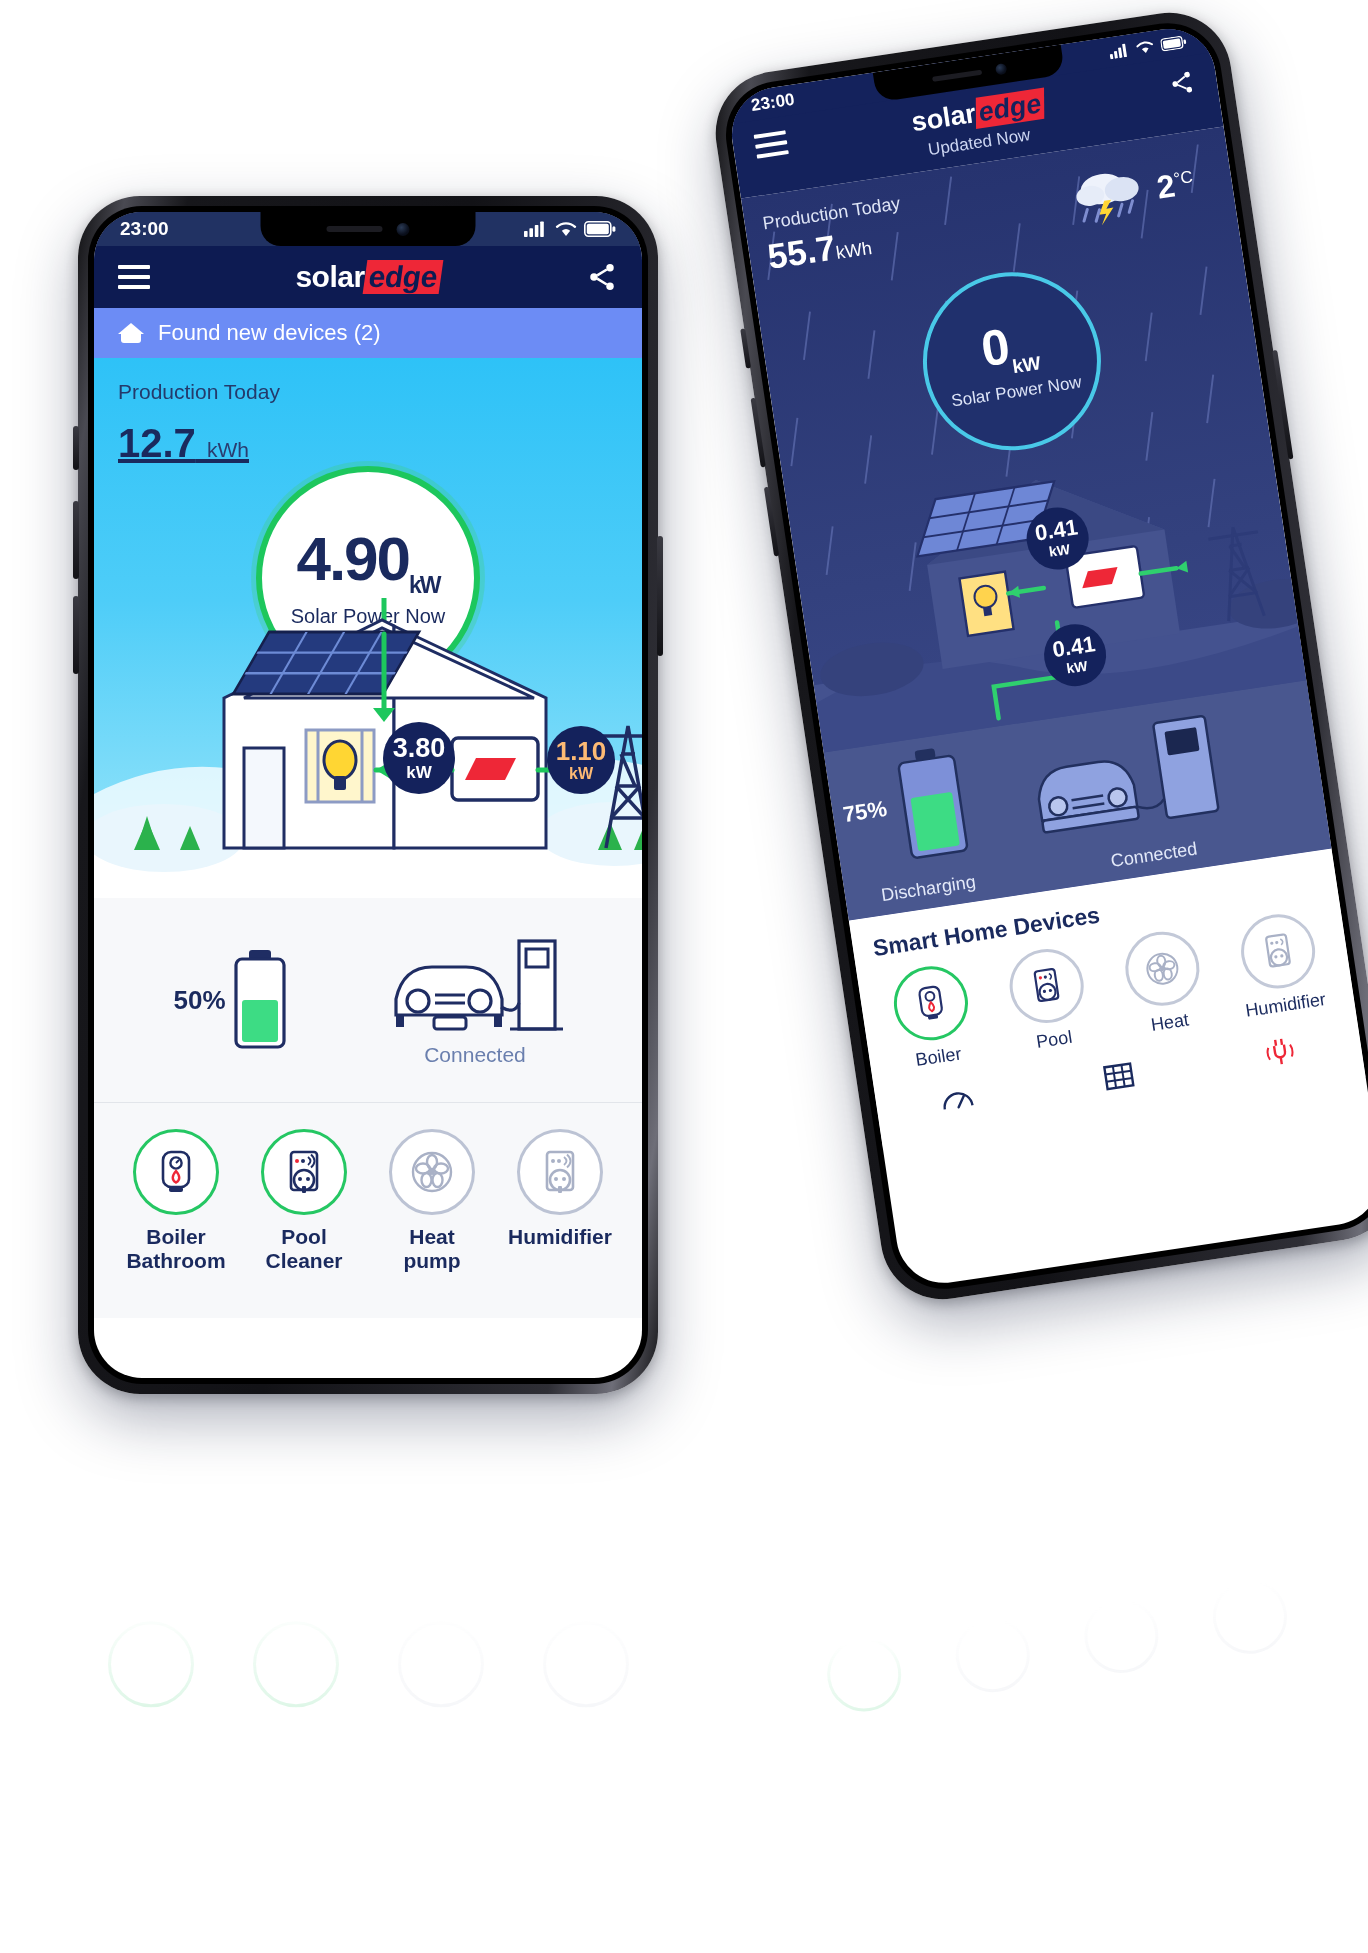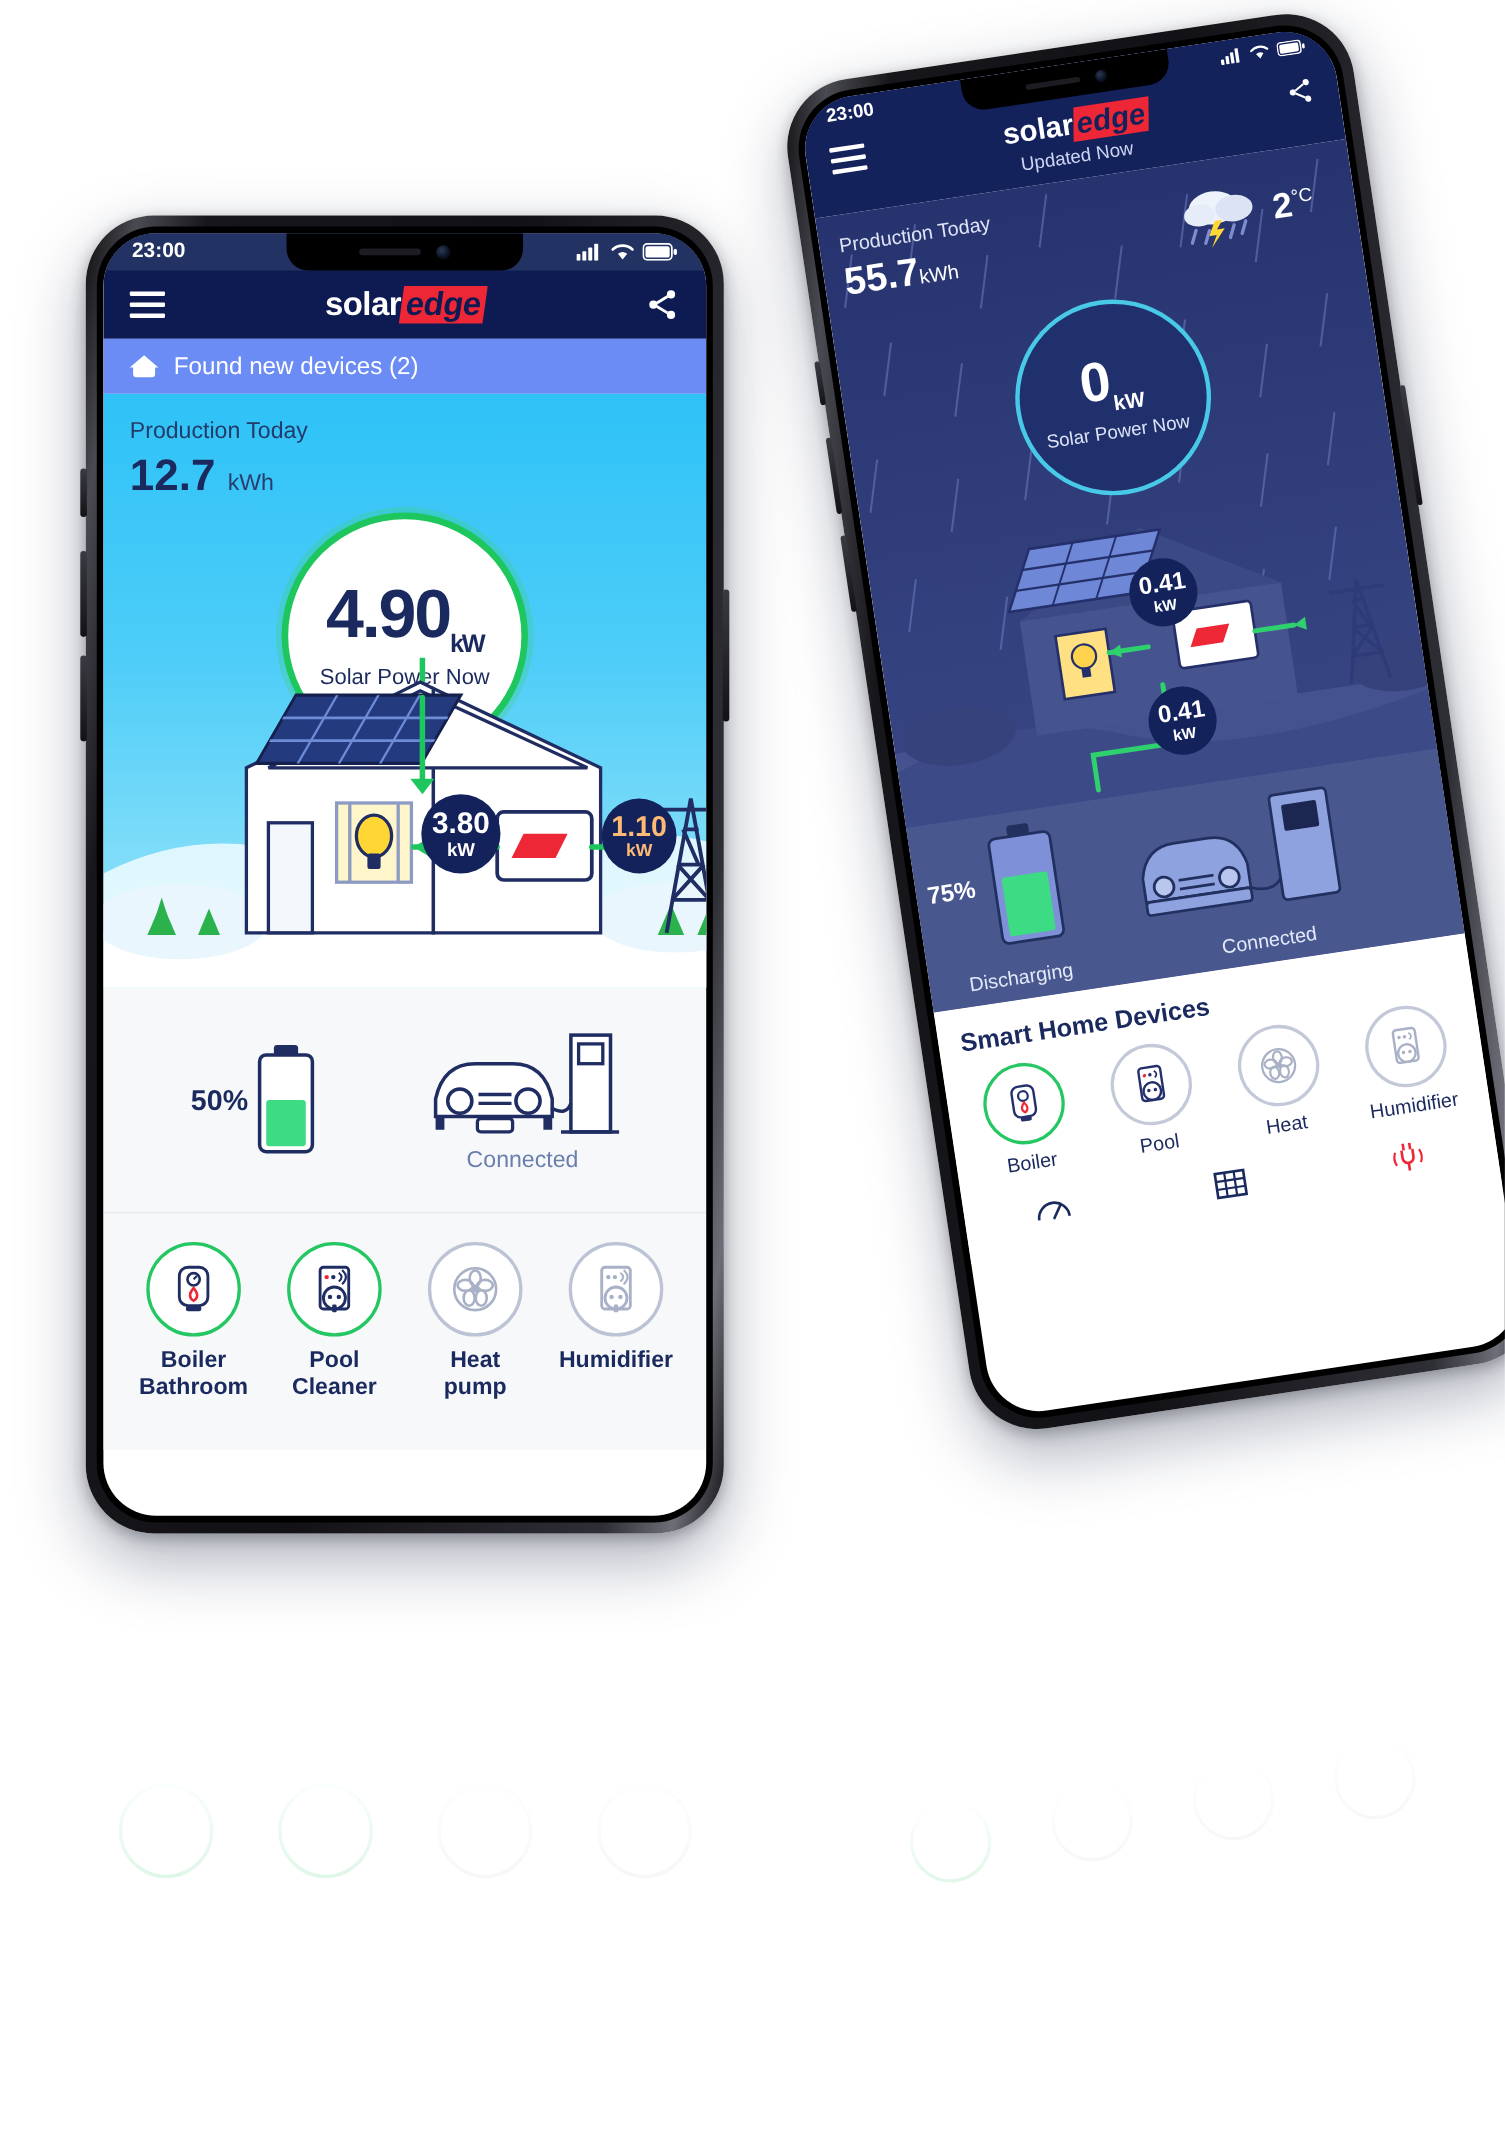--- a/index.html
+++ b/index.html
@@ -76,21 +76,21 @@
   .house-glyph::after {
     content:''; position:absolute; left:3px; top:10px; width:20px; height:10px;
     background:#fff; border-radius:0 0 3px 3px;
   }
 
   .f-sky {
     position:relative; height:540px;
     background:linear-gradient(180deg,#2ec2f7 0%,#4ecdf8 45%,#9fe7fa 100%);
   }
   .prod-label { position:absolute; left:24px; top:22px; color:#243a6b; font-size:21px; }
-  .prod-value { position:absolute; left:24px; top:52px; color:#1a2a5e; font-weight:bold; font-size:40px; }
+  .prod-value { position:absolute; left:24px; top:63px; color:#1a2a5e; font-weight:bold; font-size:40px;text-decoration:underline; }
   .prod-unit { font-size:21px; font-weight:normal; color:#2a3d70; }
 
   .weather { position:absolute; right:28px; top:26px; display:flex; align-items:center; gap:12px; }
   .temp { color:#1a2a5e; font-size:38px; font-weight:bold; }
   .temp-unit { font-size:20px; font-weight:normal; vertical-align:super; }
 
   .power-circle {
     position:absolute; left:50%; transform:translateX(-50%); top:108px;
     width:224px; height:224px; border-radius:50%;
     background:#fff; border:6px solid #1dc75d;

